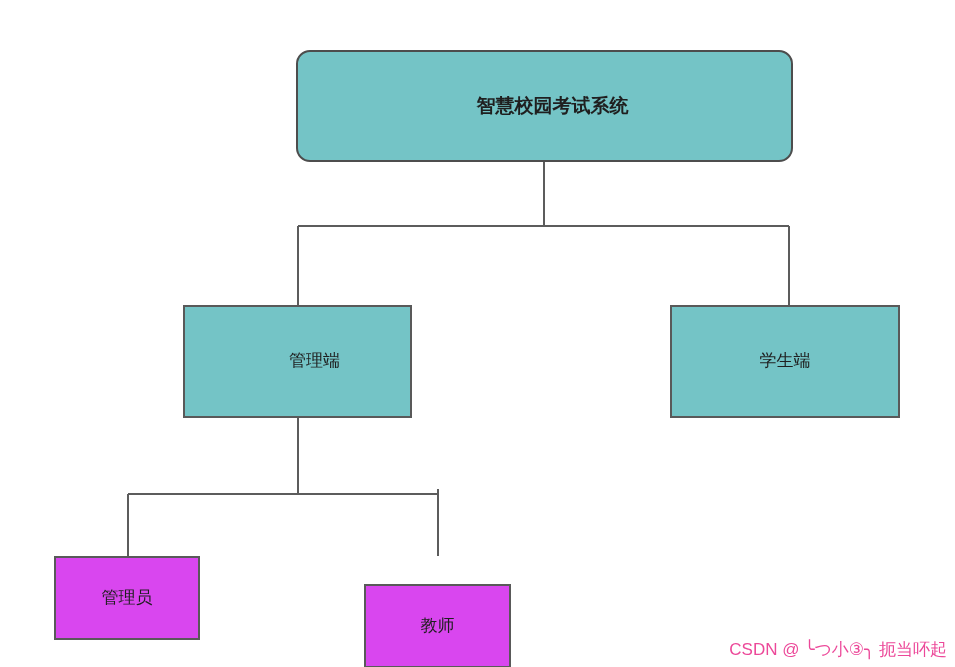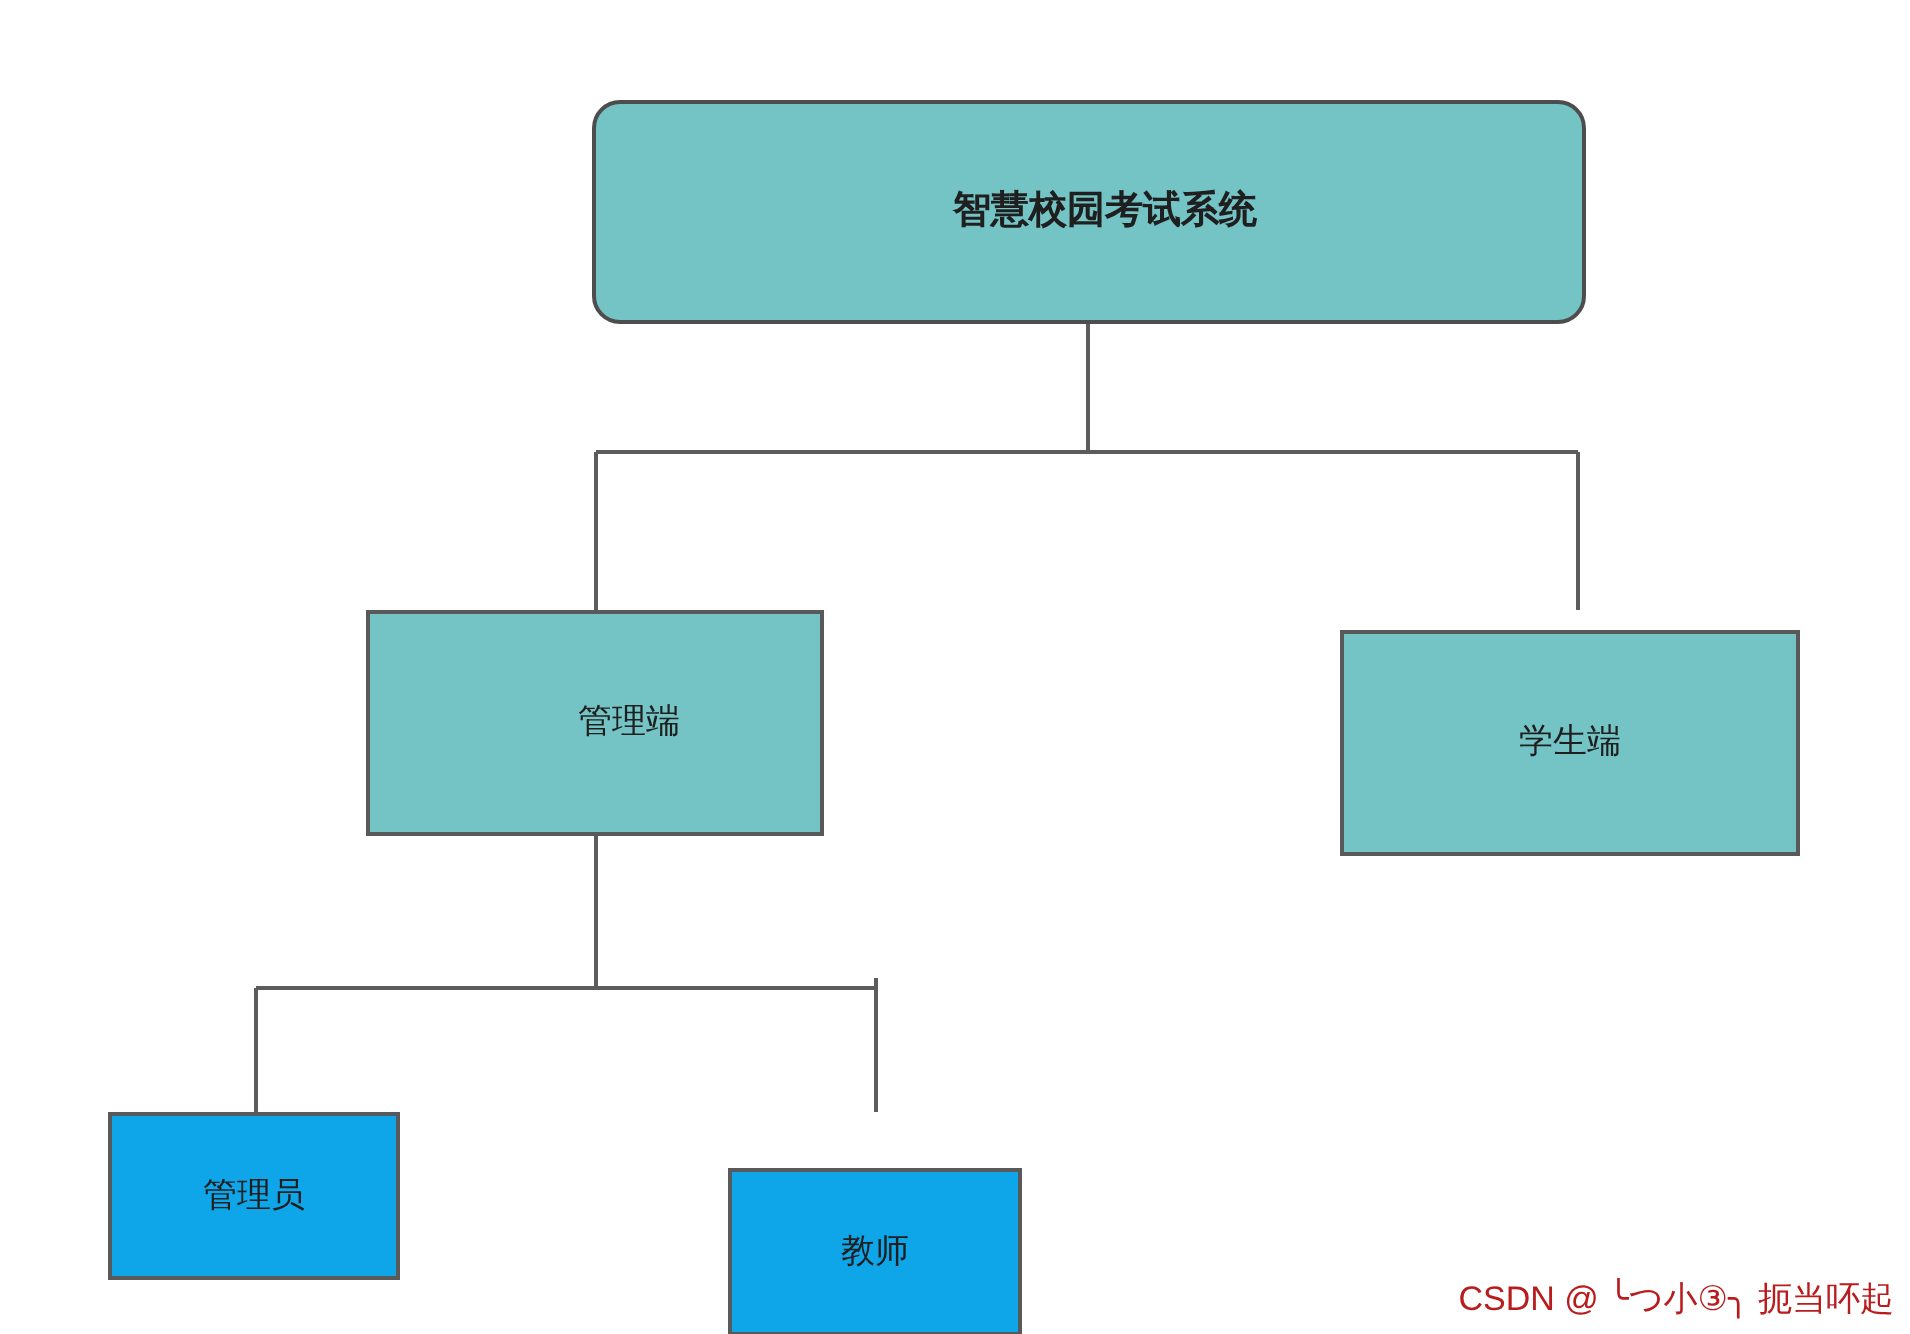--- a/index.html
+++ b/index.html
@@ -52,45 +52,45 @@
   }
   .node--admin {
     left: 183px;
     top: 305px;
     width: 229px;
     height: 113px;
     padding-left: 34px;
   }
   .node--student {
     left: 670px;
-    top: 315px;
+    top: 305px;
     width: 230px;
     height: 113px;
   }
   .node--leaf {
-    background: #0ea5e9;
+    background: #d946ef;
     border: 2px solid #595959;
   }
   .node--administrator {
     left: 54px;
     top: 556px;
     width: 146px;
     height: 84px;
   }
   .node--teacher {
     left: 364px;
     top: 584px;
     width: 147px;
     height: 84px;
   }
   .watermark {
     position: absolute;
     right: 8px;
     bottom: 6px;
-    color: #b91c1c;
+    color: #ec4899;
     font-size: 17px;
     white-space: nowrap;
     user-select: none;
   }
 </style>
 </head>
 <body>
 
 <div class="stage">
 

